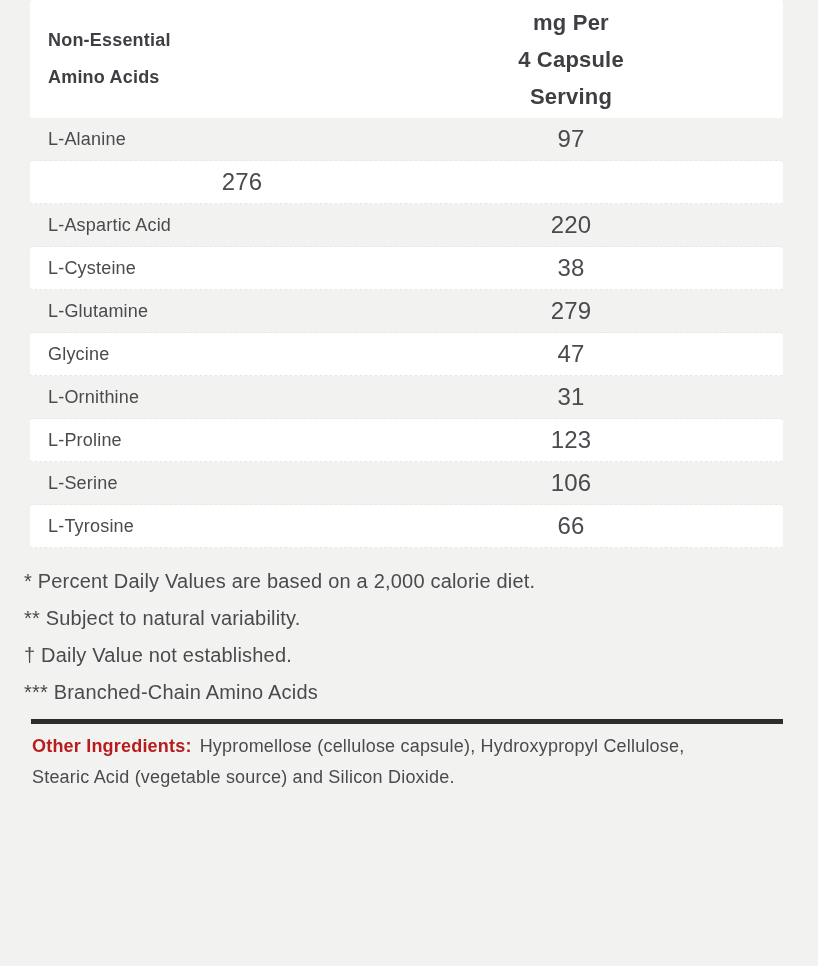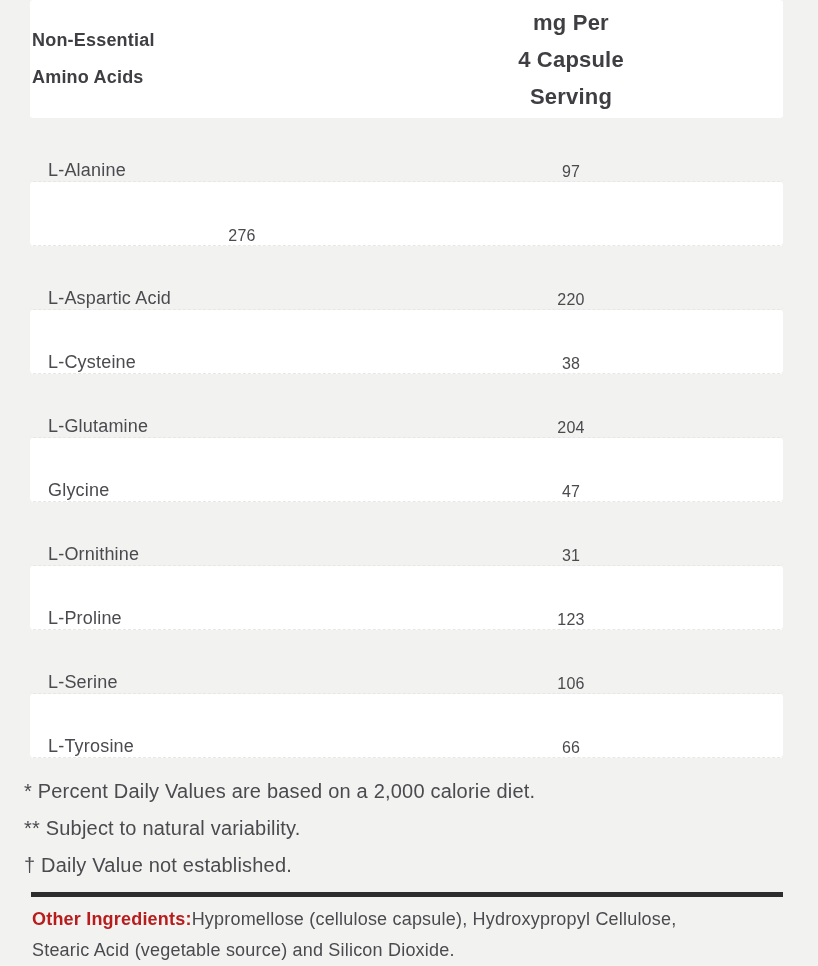--- a/index.html
+++ b/index.html
@@ -26,60 +26,60 @@
   }
   .thead {
     background: #ffffff;
     height: 118px;
     display: flex;
     align-items: center;
     border-radius: 3px;
   }
   .th-name {
     flex: 1;
-    padding-left: 2px;
+    padding-left: 18px;
     font-weight: 700;
     font-size: 18px;
     line-height: 37px;
     color: #3e3e43;
     letter-spacing: 0.2px;
   }
   .th-amount {
     width: 424px;
     text-align: center;
     font-weight: 700;
     font-size: 22px;
     line-height: 37px;
     color: #3e3e43;
     letter-spacing: 0.2px;
   }
   .row {
-    height: 64px;
+    height: 43px;
     display: flex;
-    align-items: flex-end;
+    align-items: center;
     box-sizing: border-box;
     border-bottom: 1px dashed #e7e7e6;
     border-radius: 3px;
   }
   .rows .row:nth-child(odd) {
     background: transparent; 
   }
   .rows .row:nth-child(even) {
     background: #ffffff;
   }
   .cell-name {
     flex: 1;
     padding-left: 18px;
     font-size: 18px;
     letter-spacing: 0.2px;
   }
   .cell-amount {
     width: 424px;
     text-align: center;
-    font-size: 16px;
+    font-size: 24px;
     letter-spacing: 0.2px;
   }
   
   .footnotes {
     margin: 15px 30px 0 24px;
     font-size: 20px;
     line-height: 37px;
     color: #4a4a4f;
     letter-spacing: 0.2px;
   }
@@ -95,21 +95,21 @@
     font-size: 18px;
     line-height: 31px;
     color: #4a4a4f;
     letter-spacing: 0.2px;
   }
   .other-ingredients .oi-label {
     font-weight: 700;
     color: #b91c1c;
   }
   .other-ingredients .oi-text1 {
-    margin-left: 0;
+    margin-left: 8px;
   }
 </style>
 </head>
 <body>
 
 <div class="page">
 
   <div class="amino-table">
 
     <div class="thead">
@@ -135,21 +135,21 @@
       <div class="row">
         <div class="cell-name">L-Aspartic Acid</div>
         <div class="cell-amount">220</div>
       </div>
       <div class="row">
         <div class="cell-name">L-Cysteine</div>
         <div class="cell-amount">38</div>
       </div>
       <div class="row">
         <div class="cell-name">L-Glutamine</div>
-        <div class="cell-amount">204</div>
+        <div class="cell-amount">279</div>
       </div>
       <div class="row">
         <div class="cell-name">Glycine</div>
         <div class="cell-amount">47</div>
       </div>
       <div class="row">
         <div class="cell-name">L-Ornithine</div>
         <div class="cell-amount">31</div>
       </div>
       <div class="row">
@@ -165,20 +165,21 @@
         <div class="cell-amount">66</div>
       </div>
     </div>
 
   </div>
 
   <div class="footnotes">
     <div>* Percent Daily Values are based on a 2,000 calorie diet.</div>
     <div>** Subject to natural variability.</div>
     <div>† Daily Value not established.</div>
+    <div>*** Branched-Chain Amino Acids</div>
   </div>
 
   <div class="divider"></div>
 
   <div class="other-ingredients">
     <div><span class="oi-label">Other Ingredients:</span><span class="oi-text1">Hypromellose (cellulose capsule), Hydroxypropyl Cellulose,</span></div>
     <div>Stearic Acid (vegetable source) and Silicon Dioxide.</div>
   </div>
 
 </div>

